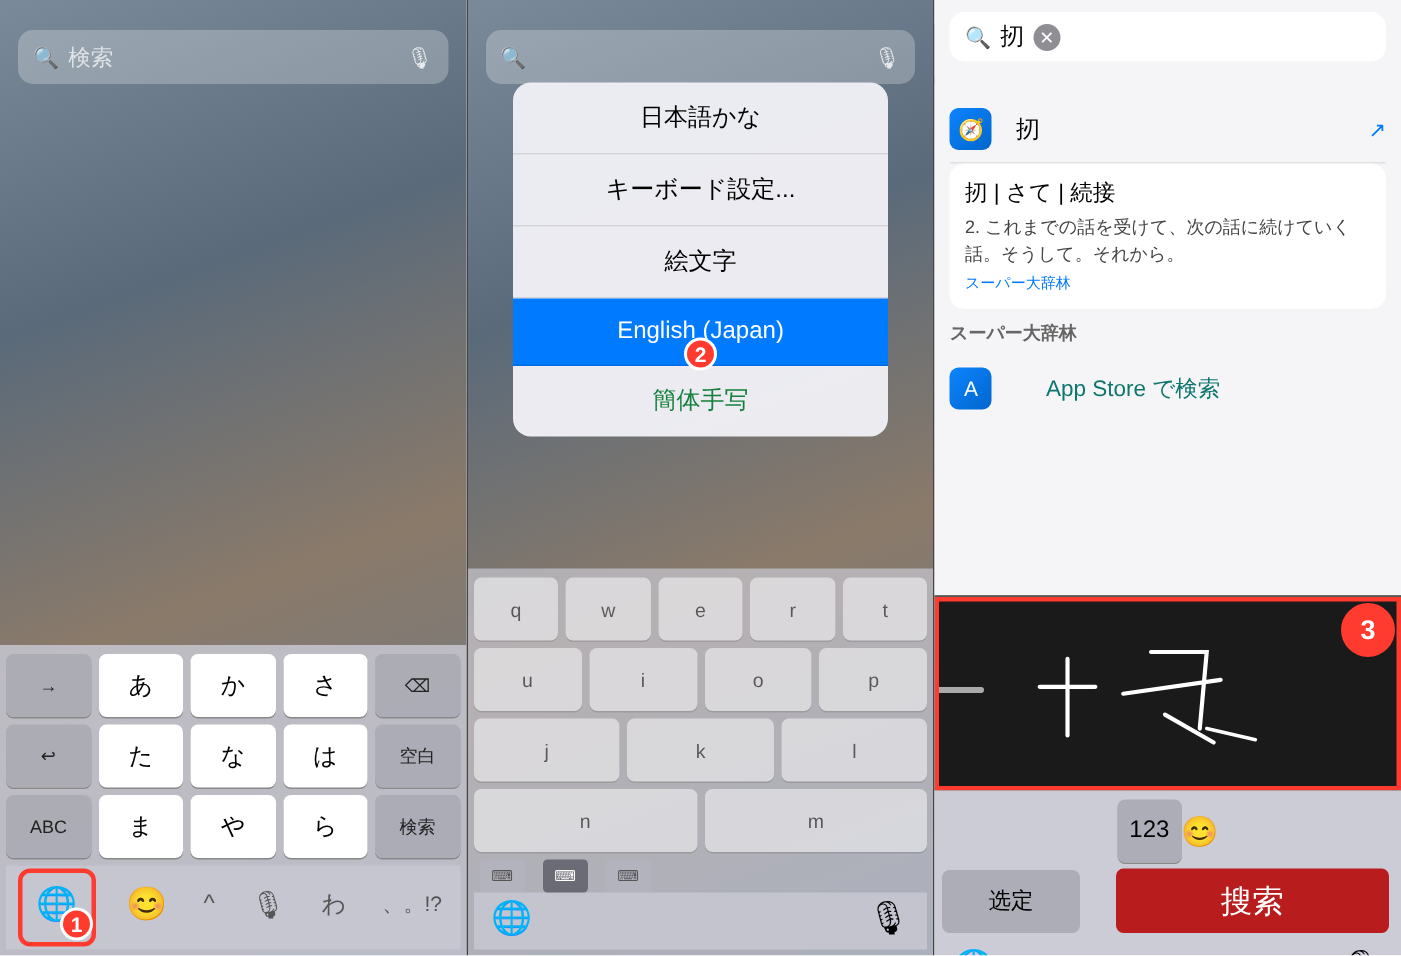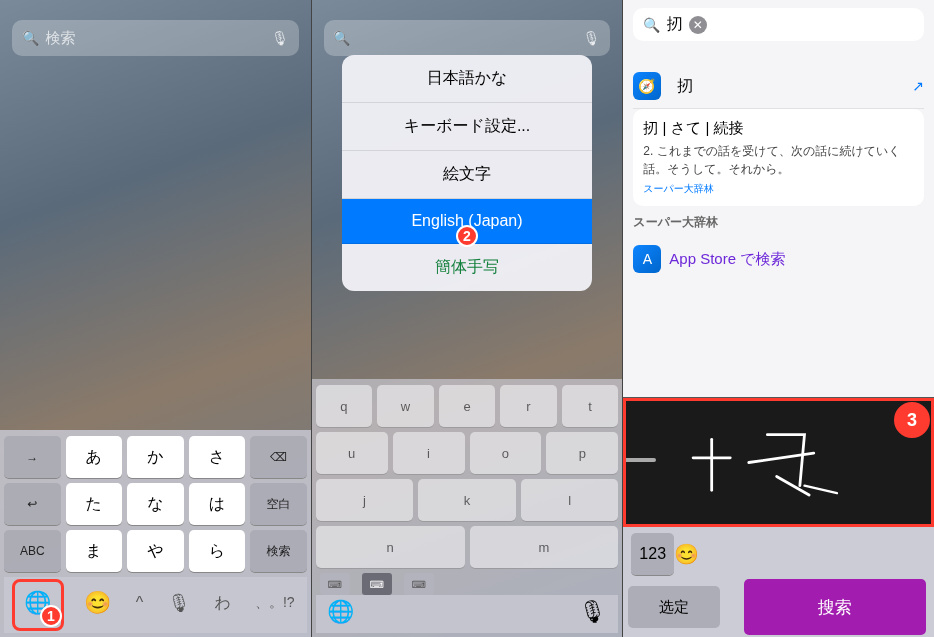--- a/index.html
+++ b/index.html
@@ -256,21 +256,22 @@
       background: #007aff;
       display: flex;
       align-items: center;
       justify-content: center;
       color: white;
       font-size: 14px;
     }
 
     .app-search-label {
       font-size: 15px;
-      color: #6d28d9;
+      color: #0f766e;
+      margin-left: 28px;
     }
 
     
     .handwriting-area {
       position: absolute;
       left: 0;
       right: 0;
       bottom: 110px;
       height: 130px;
       background: #1a1a1a;
@@ -301,21 +302,21 @@
       bottom: 0;
       left: 0;
       right: 0;
       height: 110px;
       background: rgba(200,200,210,0.9);
     }
 
     .p3-top-row {
       display: flex;
       align-items: center;
-      justify-content: flex-start;
+      justify-content: center;
       padding: 6px 8px 4px 8px;
     }
 
     .p3-num-key {
       height: 42px;
       min-width: 30px;
       background: rgba(170,170,180,0.9);
       border-radius: 5px;
       display: flex;
       align-items: center;
@@ -342,27 +343,27 @@
       display: flex;
       align-items: center;
       justify-content: center;
       font-size: 15px;
       color: #000;
       cursor: pointer;
     }
 
     .p3-search-btn {
       flex: 2;
-      height: 56px;
-      background: #a21caf;
+      height: 43px;
+      background: #b91c1c;
       border-radius: 5px;
       display: flex;
       align-items: center;
       justify-content: center;
-      font-size: 17px;
+      font-size: 21px;
       color: white;
       cursor: pointer;
     }
 
     .p3-emoji-row {
       display: flex;
       align-items: center;
       justify-content: space-between;
       padding: 2px 12px 6px 12px;
     }

